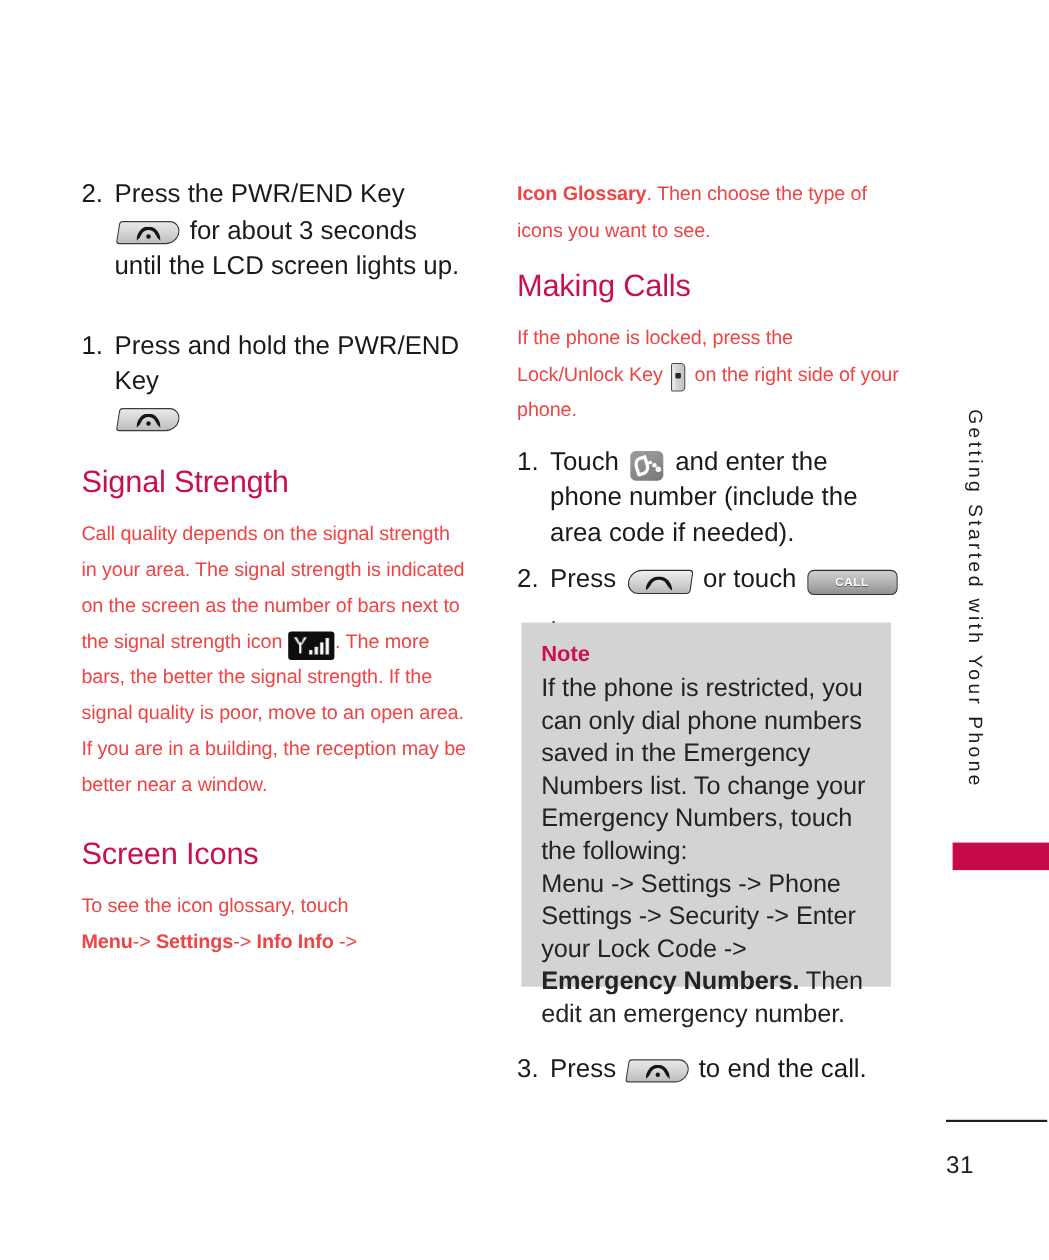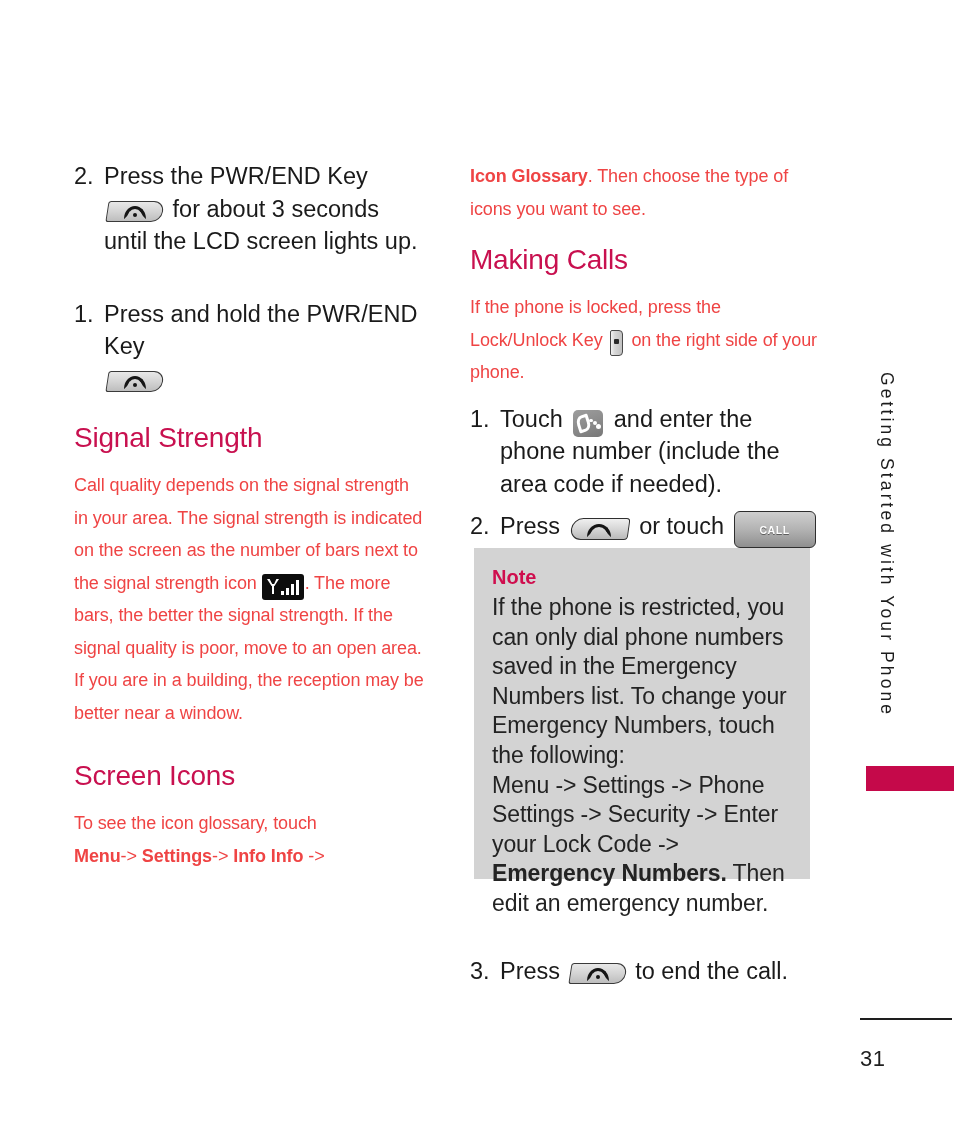--- a/index.html
+++ b/index.html
@@ -227,21 +227,21 @@
     width: 24px; height: 13px;
     border: 3.2px solid #141414;
     border-radius: 50% 50% 0 0 / 100% 100% 0 0;
     border-bottom-color: transparent;
     box-sizing: border-box;
   }
 
   
   .ico-callbtn {
     width: 82px;
-    height: 37px;
+    height: 23px;
     margin: 0 3px -4px 3px;
     background: linear-gradient(180deg, #cfcfcf 0%, #b4b4b4 48%, #8f8f8f 100%);
     border: 1.6px solid #2e2e2e;
     border-radius: 6px;
     box-sizing: border-box;
   }
   .ico-callbtn .lbl {
     position: absolute;
     inset: 0;
     display: flex;
@@ -251,21 +251,21 @@
     font-weight: bold;
     letter-spacing: 0.6px;
     color: #ffffff;
     text-shadow: 0 1px 0 #5c5c5c;
   }
 
   
   .note-box {
     position: absolute;
     left: 474px;
-    top: 548px;
+    top: 566px;
     width: 336px;
     height: 331px;
     background: #d3d3d3;
     box-sizing: border-box;
     padding: 16px 18px 0 18px;
   }
   .note-title {
     color: #cf0e4e;
     font-size: 20px;
     font-weight: bold;

